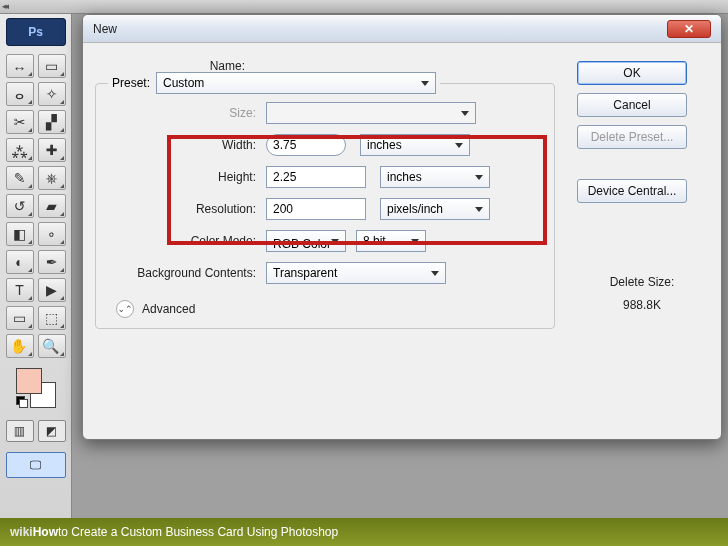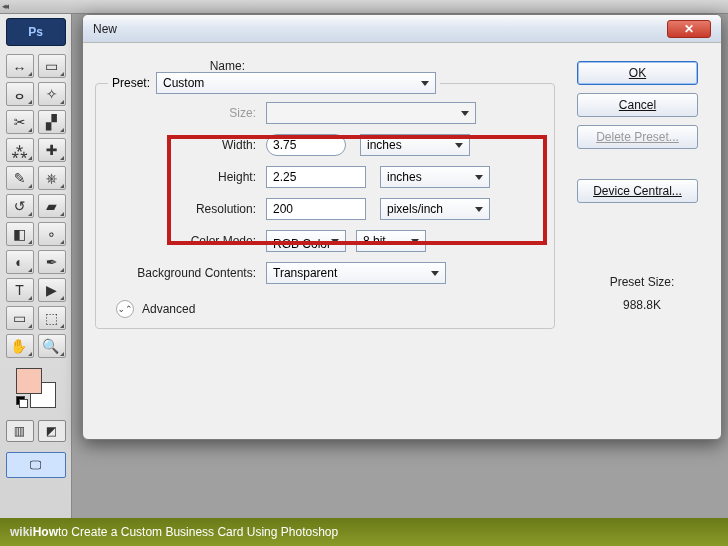--- a/index.html
+++ b/index.html
@@ -55,21 +55,21 @@
 
   .group { position: relative; border: 1px solid #c7c7c7; border-radius: 4px; margin-top: 6px; padding: 14px 10px 10px 10px; }
   .group .preset-row { position:absolute; top:-12px; left:12px; background:#f0f0f0; padding: 0 4px; display:flex; align-items:center; }
   .group .preset-row .lbl2 { margin-right:6px; }
 
   .highlight-box { position: absolute; border: 4px solid #c21d1d; pointer-events:none; }
 
   .btn { height: 24px; border: 1px solid #8a9db5; border-radius: 3px; background: linear-gradient(#fefefe,#e3e9f2); display:flex; align-items:center; justify-content:center; color:#111; padding: 0 4px; }
   .btn.default { border: 1px solid #2f6fc7; box-shadow: 0 0 0 1px #9cc1f2 inset; }
   .btn.disabled { color:#9a9a9a; }
-  .btn.wide { width: 121px; text-decoration: underline; }
+  .btn.wide { width: 110px; }
 
   .image-size { margin-top: 60px; text-align:center; color:#222; line-height: 1.9; }
 
   .advanced { display:flex; align-items:center; margin-top: 16px; margin-left: 10px; color:#222; }
   .chevrons { width:18px; height:18px; border:1px solid #aaa; border-radius:9px; margin-right:8px; display:flex; align-items:center; justify-content:center; font-size:9px; color:#444; background:#fff; }
 
   
   .watermark { position:absolute; bottom:0; left:0; width:728px; height:28px; background: linear-gradient(#6a7a18,#8a9a28); display:flex; align-items:center; padding-left: 10px; color:#fff; font-family: Arial; font-size: 14px; }
   .watermark .b { font-weight:bold; color:#e6e6e6; }
   .watermark .b2 { font-weight:bold; color:#fff; }
@@ -219,21 +219,21 @@
           </div>
         <div class="btn wide disabled">
             <span>Delete Preset...</span>
           </div>
         <div style="height:14px;"></div>
         <div class="btn wide">
             <span>Device Central...</span>
           </div>
 
         <div class="image-size">
-          <div>Preset Size:</div>
+          <div>Delete Size:</div>
           <div>988.8K</div>
         </div>
       </div>
 
       <div class="highlight-box" style="left:84px; top:92px; width:380px; height:110px;"></div>
     </div>
   </div>
 
   <div class="watermark">
     <span class="b">wiki</span>

